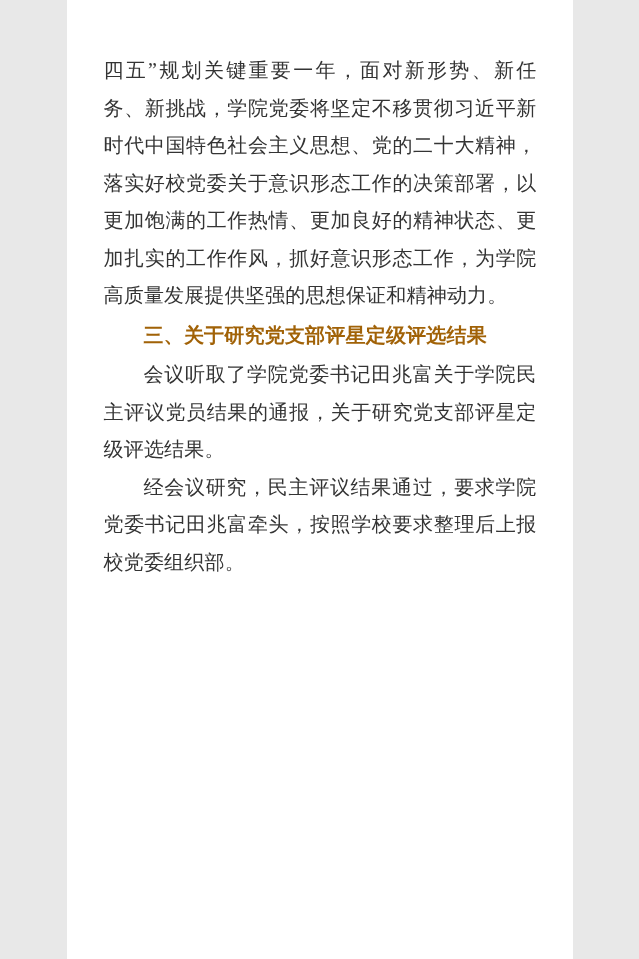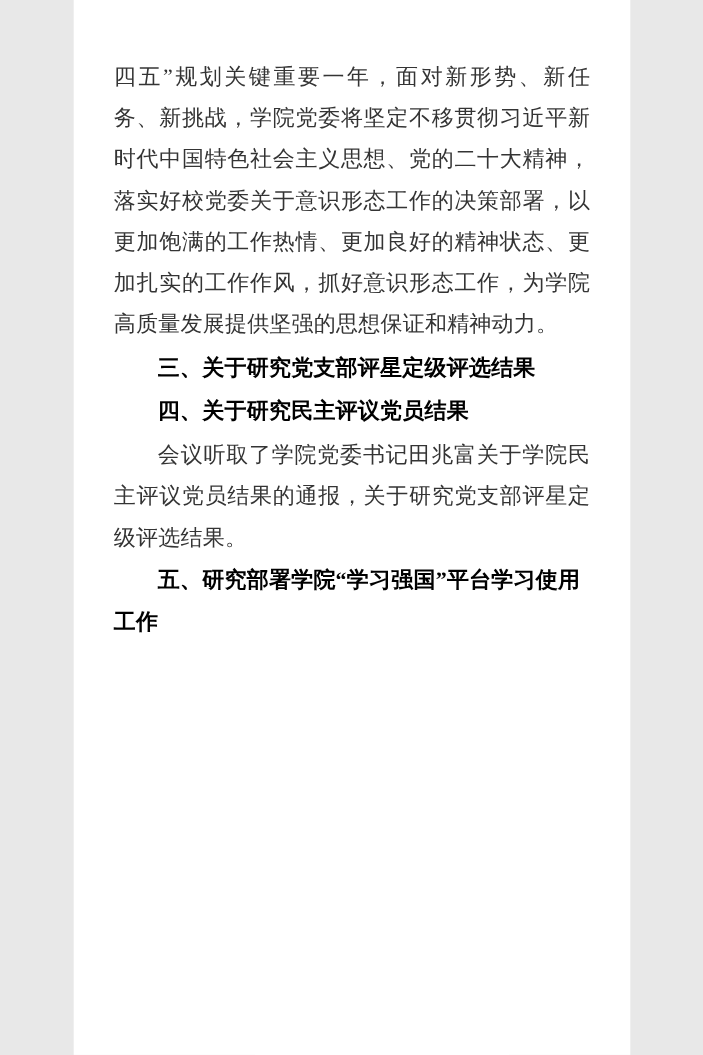--- a/index.html
+++ b/index.html
@@ -28,33 +28,32 @@
     text-indent: 2em;
     font-weight: normal;
   }
   .para.continuation {
     text-indent: 0;
   }
   .heading {
     margin: 2px 0 2px 0;
     text-indent: 2em;
     font-weight: bold;
-    color: #000000;
+    color: #a16207;
     text-align: left;
   }
 </style>
 </head>
 <body>
 
 <div class="page">
   <p class="para continuation">四五”规划关键重要一年，面对新形势、新任务、新挑战，学院党委将坚定不移贯彻习近平新时代中国特色社会主义思想、党的二十大精神，落实好校党委关于意识形态工作的决策部署，以更加饱满的工作热情、更加良好的精神状态、更加扎实的工作作风，抓好意识形态工作，为学院高质量发展提供坚强的思想保证和精神动力。</p>
 
   <p class="heading">三、关于研究党支部评星定级评选结果</p>
 
 
-  <p class="heading">四、关于研究民主评议党员结果</p>
 
   <p class="para">会议听取了学院党委书记田兆富关于学院民主评议党员结果的通报，关于研究党支部评星定级评选结果。</p>
 
+  <p class="para">经会议研究，民主评议结果通过，要求学院党委书记田兆富牵头，按照学校要求整理后上报校党委组织部。</p>
 
-  <p class="heading">五、研究部署学院“学习强国”平台学习使用工作</p>
 
 </div>
 
 </body></html>

